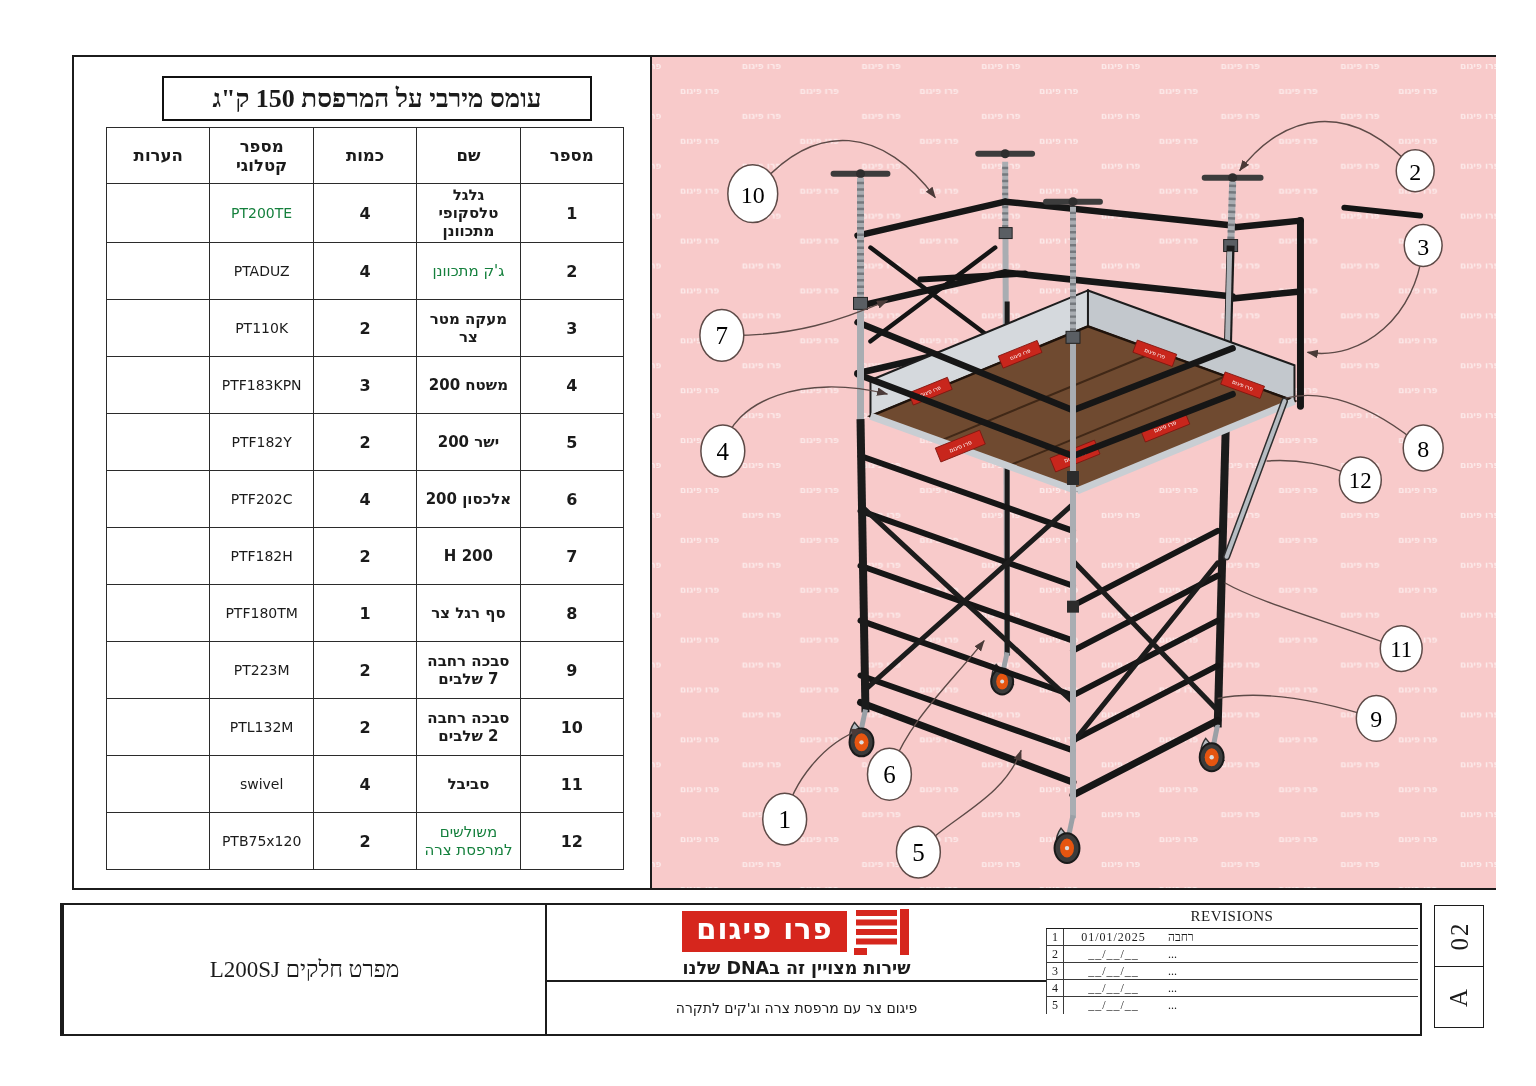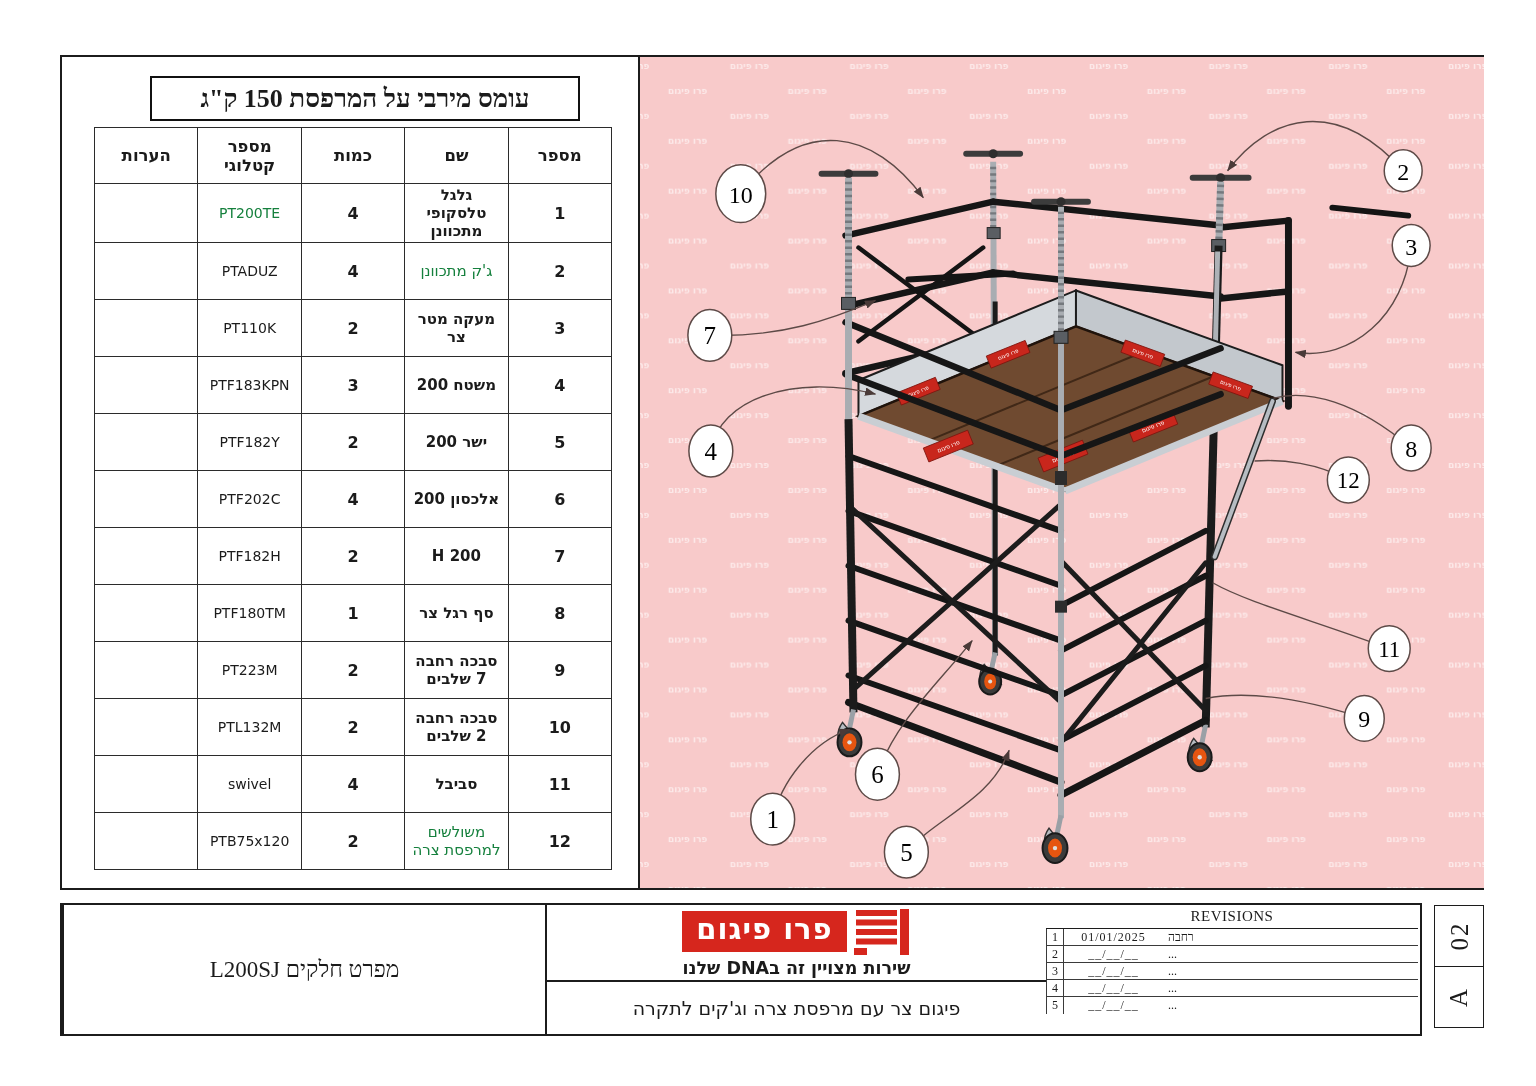--- a/index.html
+++ b/index.html
@@ -1,38 +1,38 @@
 <!DOCTYPE html>
 <html><head>
 <meta charset="utf-8">
 <style>
   * { margin:0; padding:0; box-sizing:border-box; }
   html,body { background:#ffffff; }
   body { width:1536px; height:1086px; position:relative; font-family:"DejaVu Sans",sans-serif; color:#1b1b1b; }
 
-  .content-frame { position:absolute; left:60px; top:55px; width:1424px; height:835px; border:2px solid #1c1c1c; background:#fff; }
+  .content-frame { position:absolute; left:72px; top:55px; width:1424px; height:835px; border:2px solid #1c1c1c; background:#fff; }
   .parts-panel { position:absolute; left:0; top:0; width:576px; height:100%; background:#fff; }
   .drawing-panel { position:absolute; left:576px; top:0; width:846px; height:831px; border-left:2px solid #1c1c1c; overflow:hidden; }
   .drawing-panel svg { display:block; width:100%; height:100%; }
 
   .load-box { position:absolute; left:88px; top:19px; width:430px; height:45px; border:2.5px solid #111; display:flex; align-items:center; justify-content:center; gap:8px; font-weight:bold; font-size:26px; direction:rtl; font-family:"Liberation Serif","DejaVu Sans",serif; }
 
   .parts-table { position:absolute; left:32px; top:70px; width:518px; border-collapse:collapse; direction:rtl; table-layout:fixed; }
   .parts-table th, .parts-table td { border:1.6px solid #2b2b2b; text-align:center; vertical-align:middle; padding:2px 3px; }
   .parts-table th { height:56px; font-size:16.5px; font-weight:bold; }
   .parts-table td { height:57px; font-size:15px; font-weight:bold; }
   .parts-table td.cat { font-weight:400; font-size:14px; direction:ltr; }
   .parts-table td.num, .parts-table td.qty { font-size:16px; }
   .parts-table .muted { color:#15803d; font-weight:400; }
 
   .title-block { position:absolute; left:60px; top:903px; width:1362px; height:133px; border:2px solid #1c1c1c; display:flex; background:#fff; }
   .tb-left { width:483px; border-left:2px solid #1c1c1c; display:flex; align-items:center; justify-content:center; font-size:23px; direction:rtl; font-family:"Liberation Serif","DejaVu Sans",serif; order:1; }
   .tb-mid { width:501px; display:flex; flex-direction:column; order:2; border-left:2px solid #1c1c1c; }
   .tb-mid-top { height:77px; border-bottom:2px solid #1c1c1c; display:flex; flex-direction:column; align-items:center; justify-content:center; gap:2px; }
-  .tb-mid-bottom { flex:1; display:flex; align-items:center; justify-content:center; font-size:19px; direction:rtl; }
+  .tb-mid-bottom { flex:1; display:flex; align-items:center; justify-content:center; font-size:14px; direction:rtl; }
   .tb-rev { width:372px; order:3; display:flex; flex-direction:column; font-family:Liberation Serif, serif; }
 
   .logo-row { display:flex; align-items:center; gap:6px; }
   .logo-box { background:#d6261d; color:#fff; font-weight:bold; font-size:29px; padding:1px 14px 5px 14px; letter-spacing:1px; line-height:1.2; direction:rtl; }
   .logo-icon { width:58px; height:48px; }
   .slogan { font-weight:bold; font-size:17.5px; direction:rtl; }
 
   .rev-title { height:24px; border-bottom:1.5px solid #1c1c1c; display:flex; align-items:center; justify-content:center; font-size:15px; letter-spacing:0.5px; }
   .rev-head { height:20px; display:flex; border-bottom:1.2px solid #1c1c1c; font-size:12.5px; }
   .rev-row { height:17px; display:flex; border-bottom:1px solid #3a3a3a; font-size:12px; }

